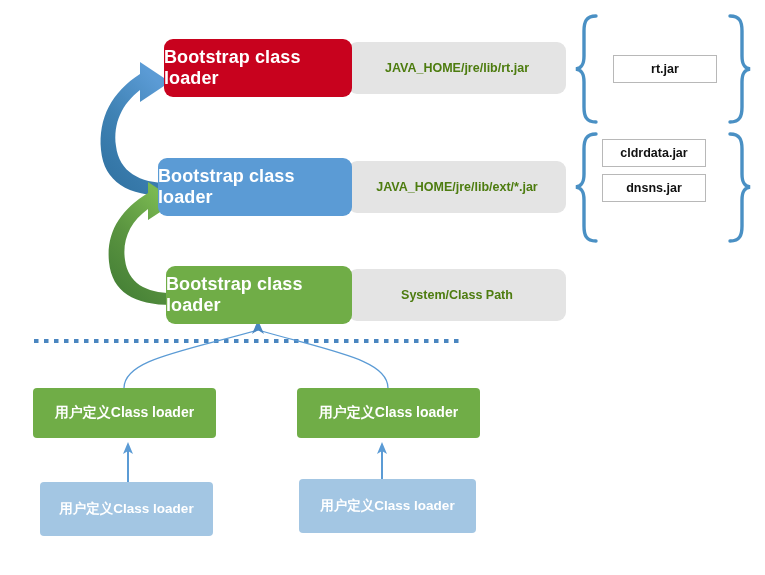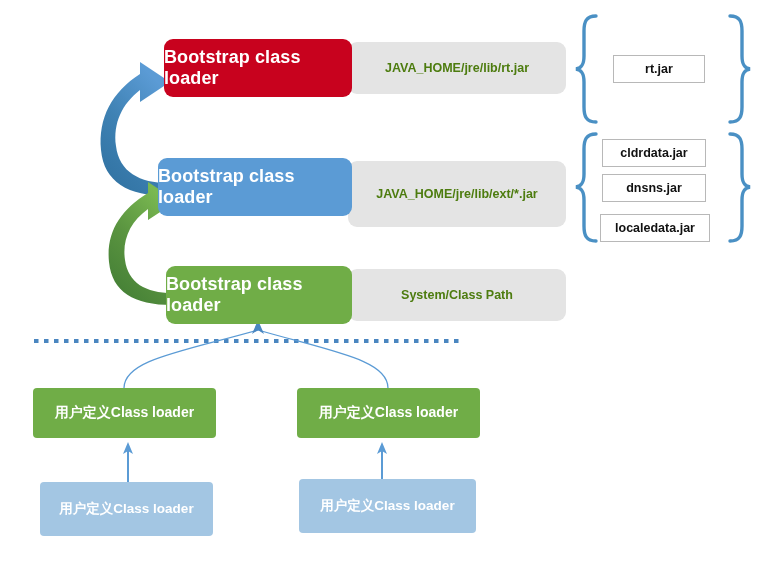--- a/index.html
+++ b/index.html
@@ -198,47 +198,44 @@
     </g>
   </svg>
 
   <div class="path-box" style="left:348px; top:42px; width:218px; height:52px;">
     <span>JAVA_HOME/jre/lib/rt.jar</span>
   </div>
   <div class="loader-box" style="left:164px; top:39px; width:188px; height:58px; background:#c8021e;">
     <span>Bootstrap class loader</span>
   </div>
 
-  <div class="path-box" style="left:348px; top:161px; width:218px; height:66px;">
+  <div class="path-box" style="left:348px; top:161px; width:218px; height:52px;">
     <span>JAVA_HOME/jre/lib/ext/*.jar</span>
   </div>
   <div class="loader-box" style="left:158px; top:158px; width:194px; height:58px; background:#5b9bd5;">
     <span>Bootstrap class loader</span>
   </div>
 
   <div class="path-box" style="left:348px; top:269px; width:218px; height:52px;">
     <span>System/Class Path</span>
   </div>
   <div class="loader-box" style="left:166px; top:266px; width:186px; height:58px; background:#70ad47;">
     <span>Bootstrap class loader</span>
   </div>
 
-  <div class="jar-box" style="left:613px; top:55px; width:92px; height:28px;">
+  <div class="jar-box" style="left:613px; top:55px; width:104px; height:28px;">
     <span>rt.jar</span>
   </div>
 
   <div class="jar-box" style="left:602px; top:139px; width:104px; height:28px;">
     <span>cldrdata.jar</span>
   </div>
   <div class="jar-box" style="left:602px; top:174px; width:104px; height:28px;">
     <span>dnsns.jar</span>
   </div>
-  <div class="jar-box" style="left:600px; top:214px; width:110px; height:28px;">
-    <span>localedata.jar</span>
-  </div>
 
   <div class="ud-box" style="left:33px; top:388px; width:183px; height:50px; background:#70ad47;">
     <span>用户定义Class loader</span>
   </div>
   <div class="ud-box" style="left:297px; top:388px; width:183px; height:50px; background:#70ad47;">
     <span>用户定义Class loader</span>
   </div>
 
   <div class="ud-box light" style="left:40px; top:482px; width:173px; height:54px; background:#a3c6e3;">
     <span>用户定义Class loader</span>

